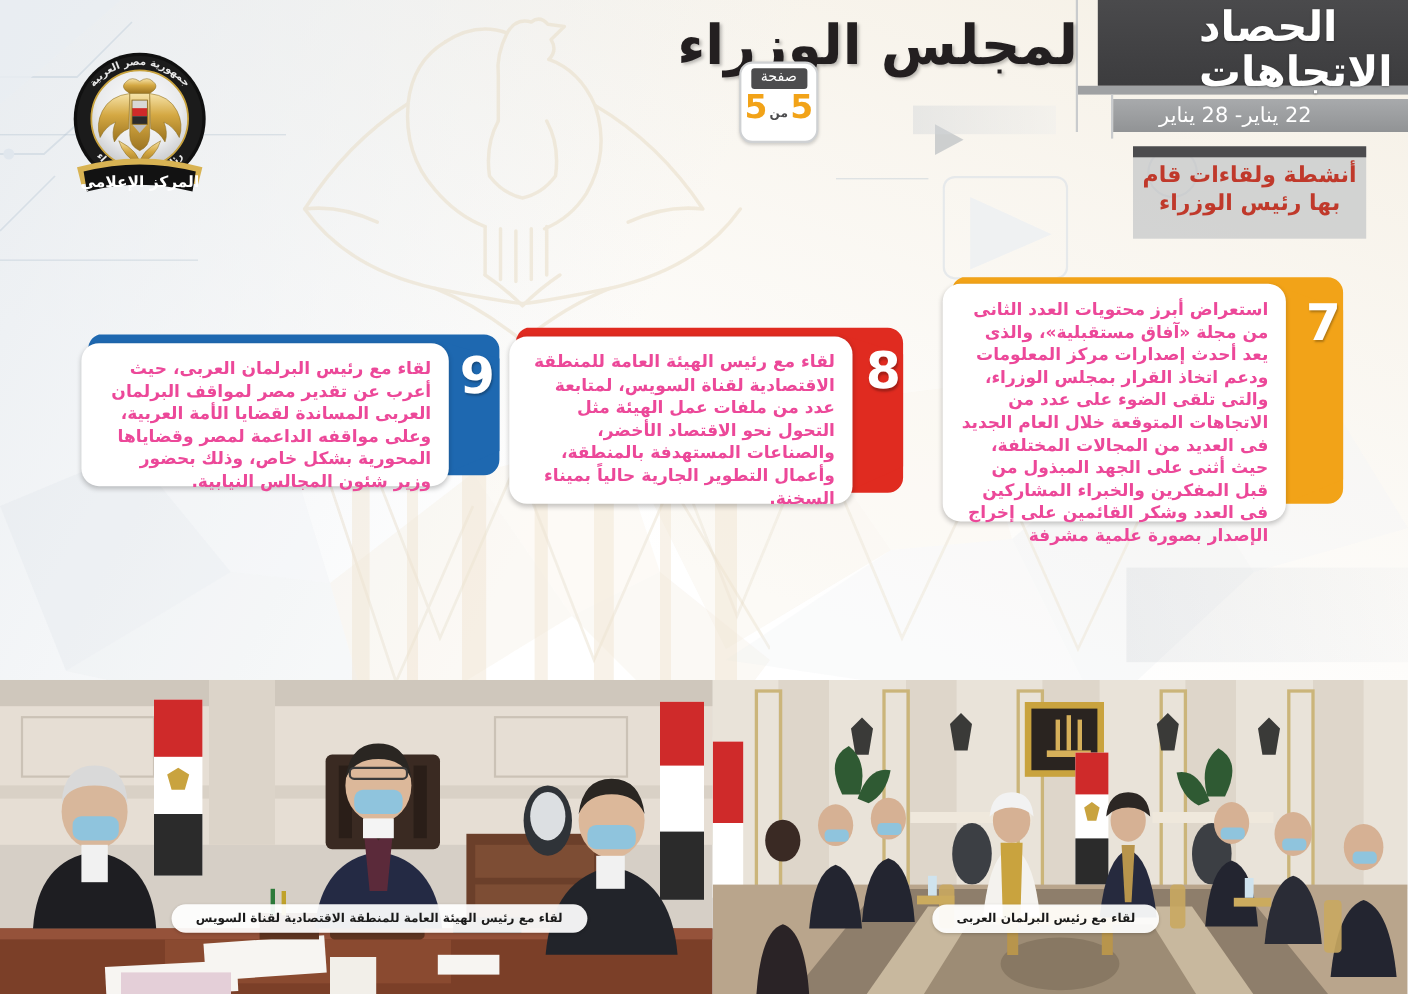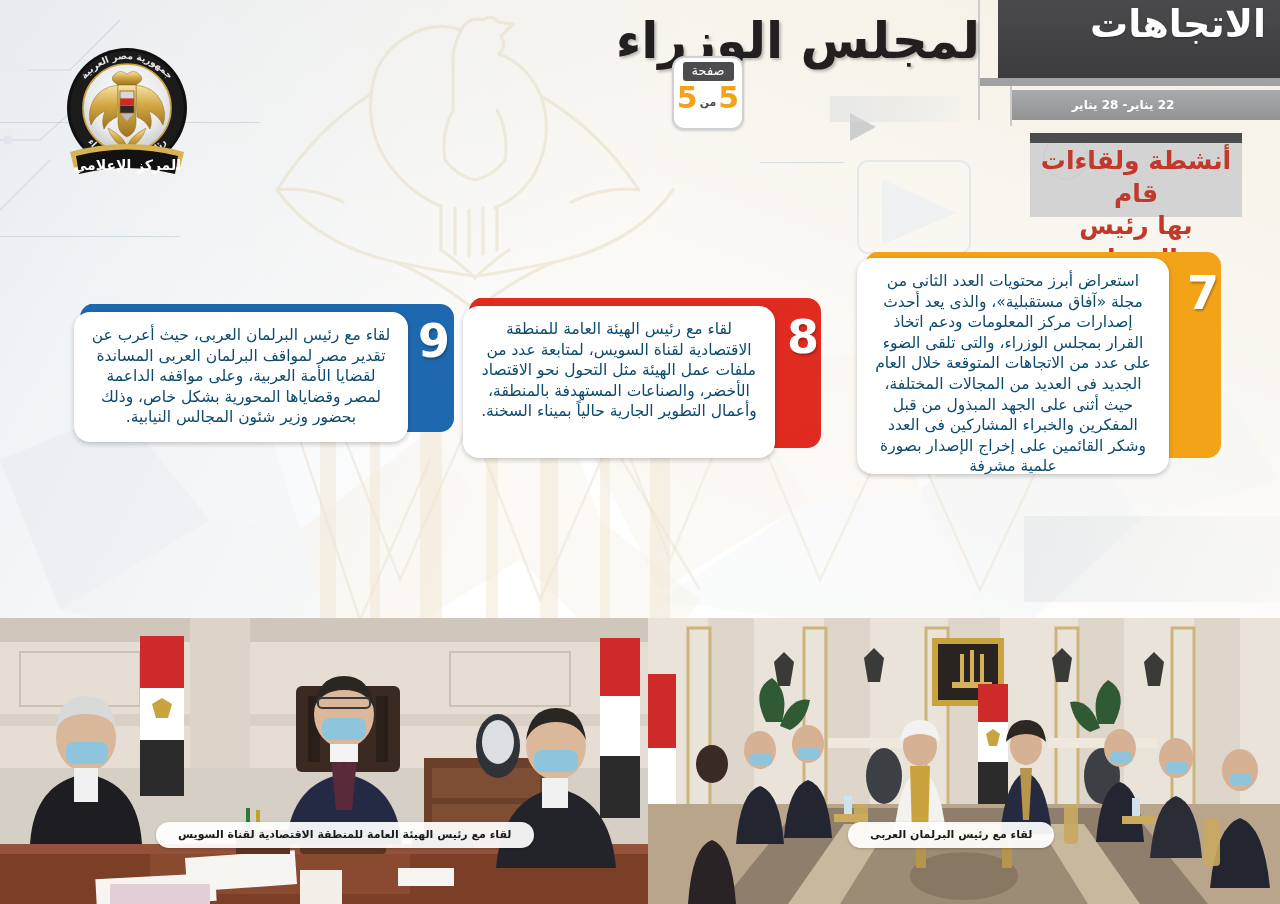--- a/index.html
+++ b/index.html
@@ -84,22 +84,22 @@
     background: linear-gradient(180deg,#a8aaac 0%, #919395 100%);
     z-index: 6;
   }
   .hdr-date-txt {
     position: absolute;
     right: 0; top: 90px;
     width: 314px; height: 30px;
     line-height: 30px;
     text-align: center;
     color: #ffffff;
-    font-size: 12px;
-    font-weight: bold;
+    font-size: 19px;
+    font-weight: normal;
     z-index: 7;
     white-space: nowrap;
   }
 
   .hdr-frameline-v {
     position: absolute;
     background: #c9cbcd;
   }
 
   .main-title {
@@ -176,21 +176,21 @@
     width: 212px; height: 10px;
     background: #4c4c4e;
     z-index: 6;
   }
   .section-heading {
     position: absolute;
     right: 44px; top: 145px;
     width: 200px;
     text-align: center;
     color: #c0392b;
-    font-size: 25px;
+    font-size: 20px;
     font-weight: bold;
     line-height: 1.3;
     z-index: 7;
   }
   .section-heading-l2 { display: block; }
 
   
   .logo {
     position: absolute;
     left: 52px; top: 36px;
@@ -212,25 +212,24 @@
     position: absolute;
     top: 10px;
     left: 0;
     border-radius: 16px;
     background: #ffffff;
     box-shadow: 0 2px 5px rgba(0,0,0,0.22);
     padding: 13px 16px 13px 16px;
   }
   .card-text {
     direction: rtl;
-    text-align: center;
     font-size: 15.5px;
     line-height: 1.33;
-    color: #0c4a6e;
-    font-weight: normal;
+    color: #ec4899;
+    font-weight: bold;
     letter-spacing: -0.2px;
   }
   .card-num {
     position: absolute;
     font-size: 46px;
     font-weight: bold;
     color: #ffffff;
     text-shadow: 1px 2px 2px rgba(0,0,0,0.28);
     line-height: 1;
     z-index: 12;
@@ -336,20 +335,21 @@
     <div class="thinline" style="left:0; top:236px; width:180px; height:1px;"></div>
     <div class="thinline" style="left:760px; top:162px; width:84px; height:1px;"></div>
 
     <div class="grayband" style="left:830px; top:96px; width:130px; height:26px; opacity:0.5;"></div>
     <div class="grayband" style="left:1024px; top:516px; width:256px; height:86px; opacity:0.35;"></div>
   </div>
 
   <div class="hdr-dark-bar"></div>
 
   <div class="hdr-title-block">
+    <div class="hdr-title-1">الحصاد</div>
     <div class="hdr-title-2">الاتجاهات</div>
   </div>
 
   <div class="hdr-gray-strip"></div>
   <div class="hdr-frameline-v" style="right:300px; top:0; width:2px; height:120px; background:#c9cbcd;"></div>
   <div class="hdr-frameline-v" style="right:268px; top:86px; width:2px; height:40px; background:#c9cbcd;"></div>
 
   <div class="hdr-date-bar"></div>
   <div class="hdr-date-txt">22 يناير- 28 يناير</div>
 

